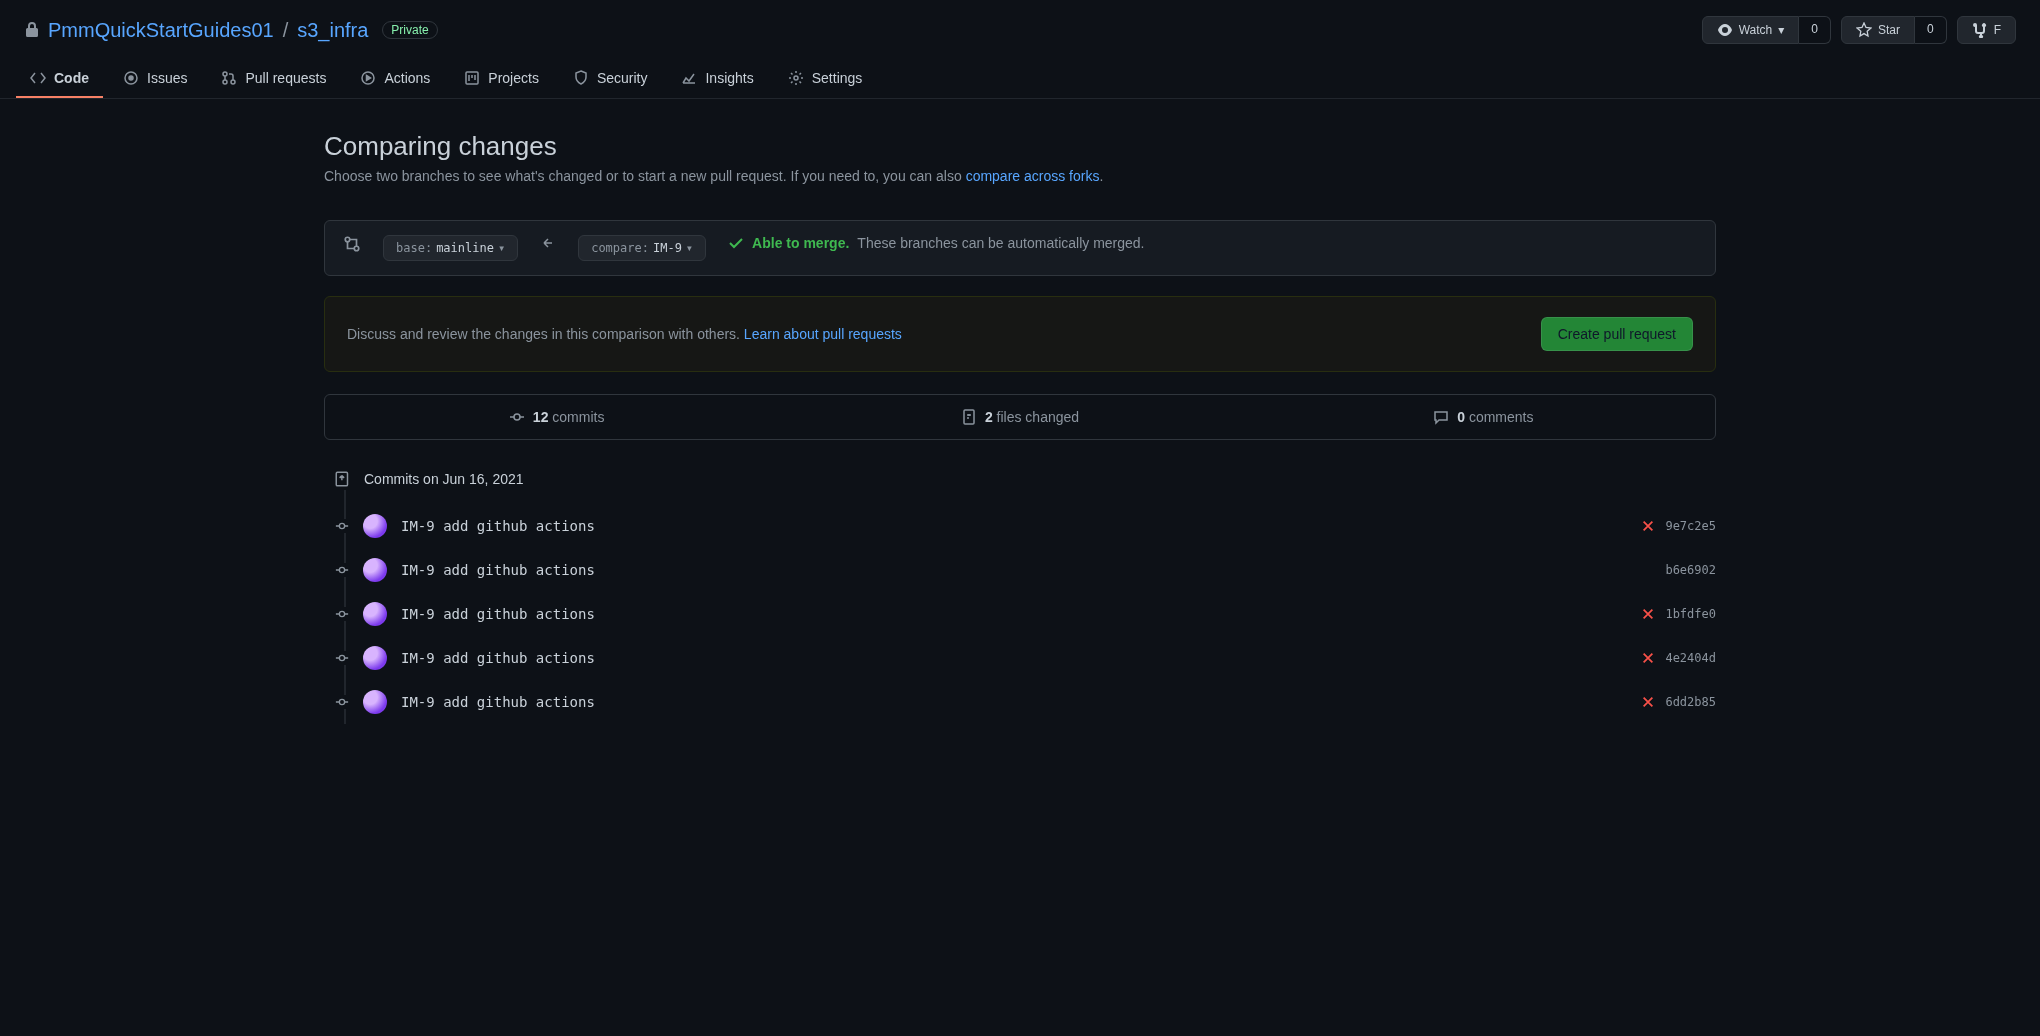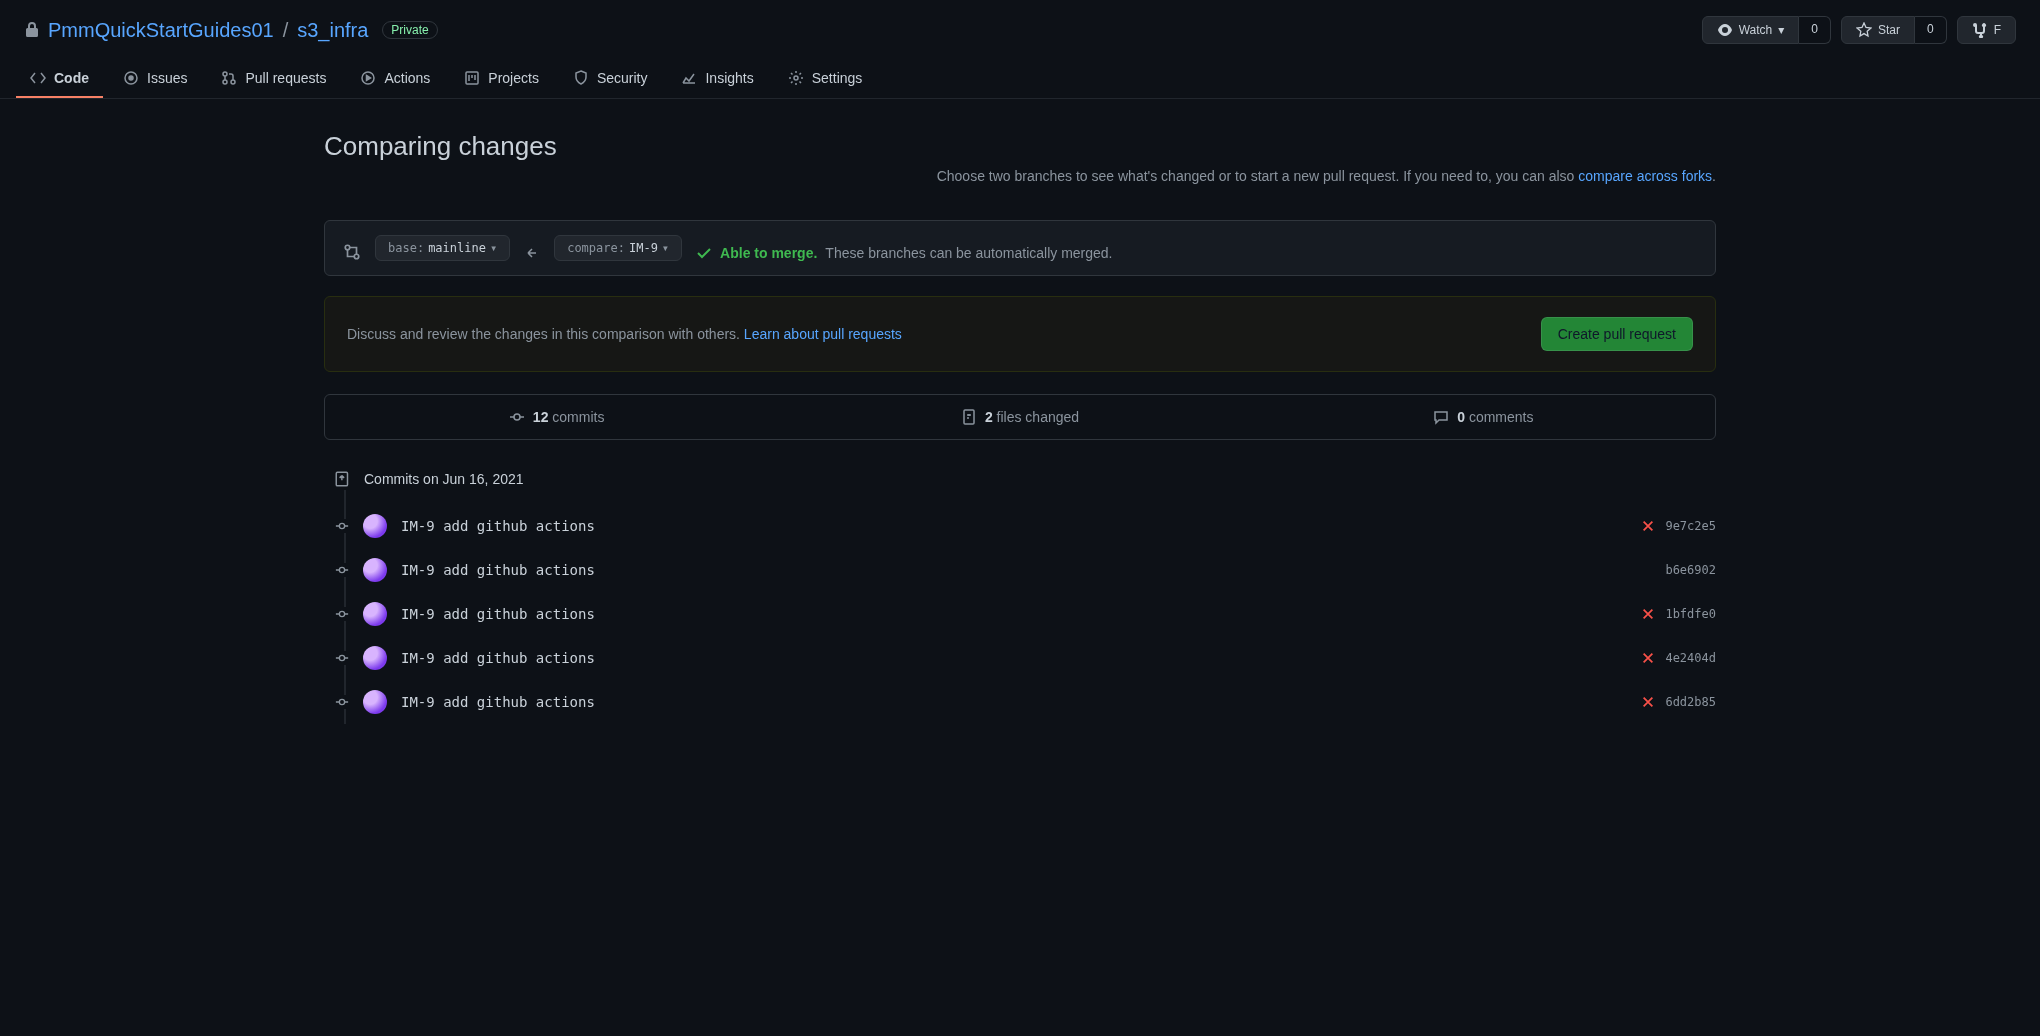--- a/index.html
+++ b/index.html
@@ -27,24 +27,24 @@
 
 
 .tabs { display: flex; padding: 0 16px; border-bottom: 1px solid #21262d; gap: 6px; }
 .tab { display: flex; align-items: center; gap: 8px; padding: 10px 14px; color: #c9d1d9; cursor: pointer; border-bottom: 2px solid transparent; }
 .tab .ticon { color: #8b949e; }
 .tab.active { border-bottom-color: #f78166; font-weight: 600; }
 
 
 .container { width: 1440px; margin: 0 auto; padding: 32px 24px; }
 h1 { font-size: 26px; font-weight: 400; color: #c9d1d9; margin-bottom: 6px; }
-.subtitle { color: #8b949e; margin-bottom: 36px; text-align: right; }
+.subtitle { color: #8b949e; margin-bottom: 36px; }
 .subtitle .link { color: #58a6ff; cursor: pointer; }
 
-.compare-row { border: 1px solid #30363d; border-radius: 6px; background: #161b22; padding: 14px 18px; display: flex; align-items: flex-end; gap: 14px; margin-bottom: 20px; margin-top: 31px; }
+.compare-row { border: 1px solid #30363d; border-radius: 6px; background: #161b22; padding: 14px 18px; display: flex; align-items: flex-start; gap: 22px; margin-bottom: 20px; margin-top: 31px; }
 .branch-btn { background: #21262d; border: 1px solid #30363d; border-radius: 6px; padding: 5px 12px; font-size: 12px; font-family: ui-monospace, SFMono-Regular, monospace; color: #8b949e; cursor: pointer; display: flex; align-items: center; gap: 4px; }
 .branch-btn .val { color: #c9d1d9; }
 .arrow { color: #8b949e; }
 .merge-status { display: flex; align-items: center; gap: 8px; }
 .merge-status .check { color: #3fb950; }
 .merge-able { color: #3fb950; font-weight: 600; }
 .merge-text { color: #8b949e; }
 
 .pr-banner { border: 1px solid #282e10; background: rgba(187,128,9,0.05); border-radius: 6px; padding: 20px 22px; display: flex; justify-content: space-between; align-items: center; margin-bottom: 22px; }
 .pr-banner .txt { color: #8b949e; }

